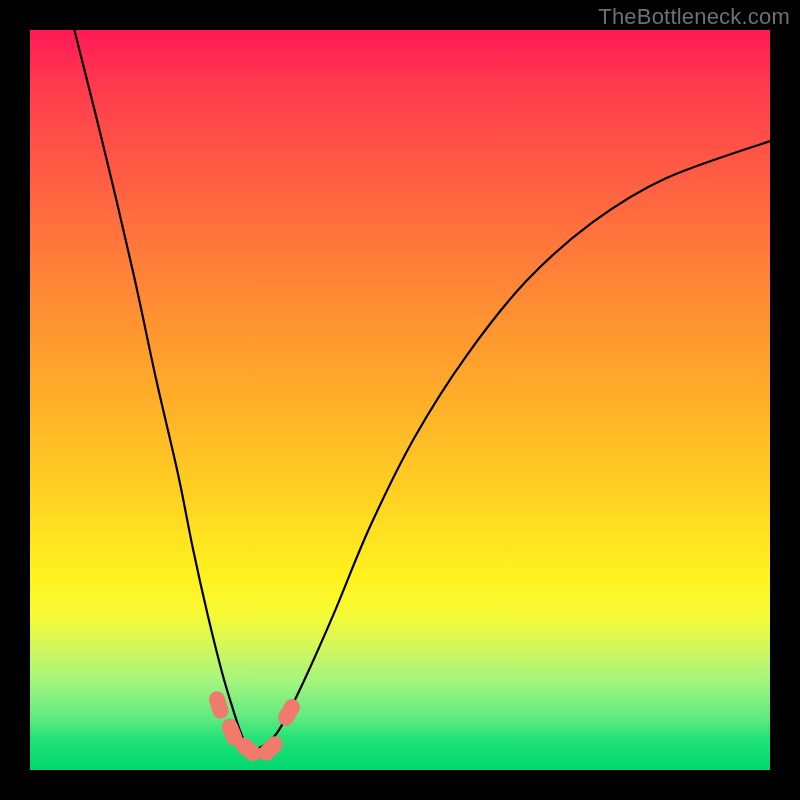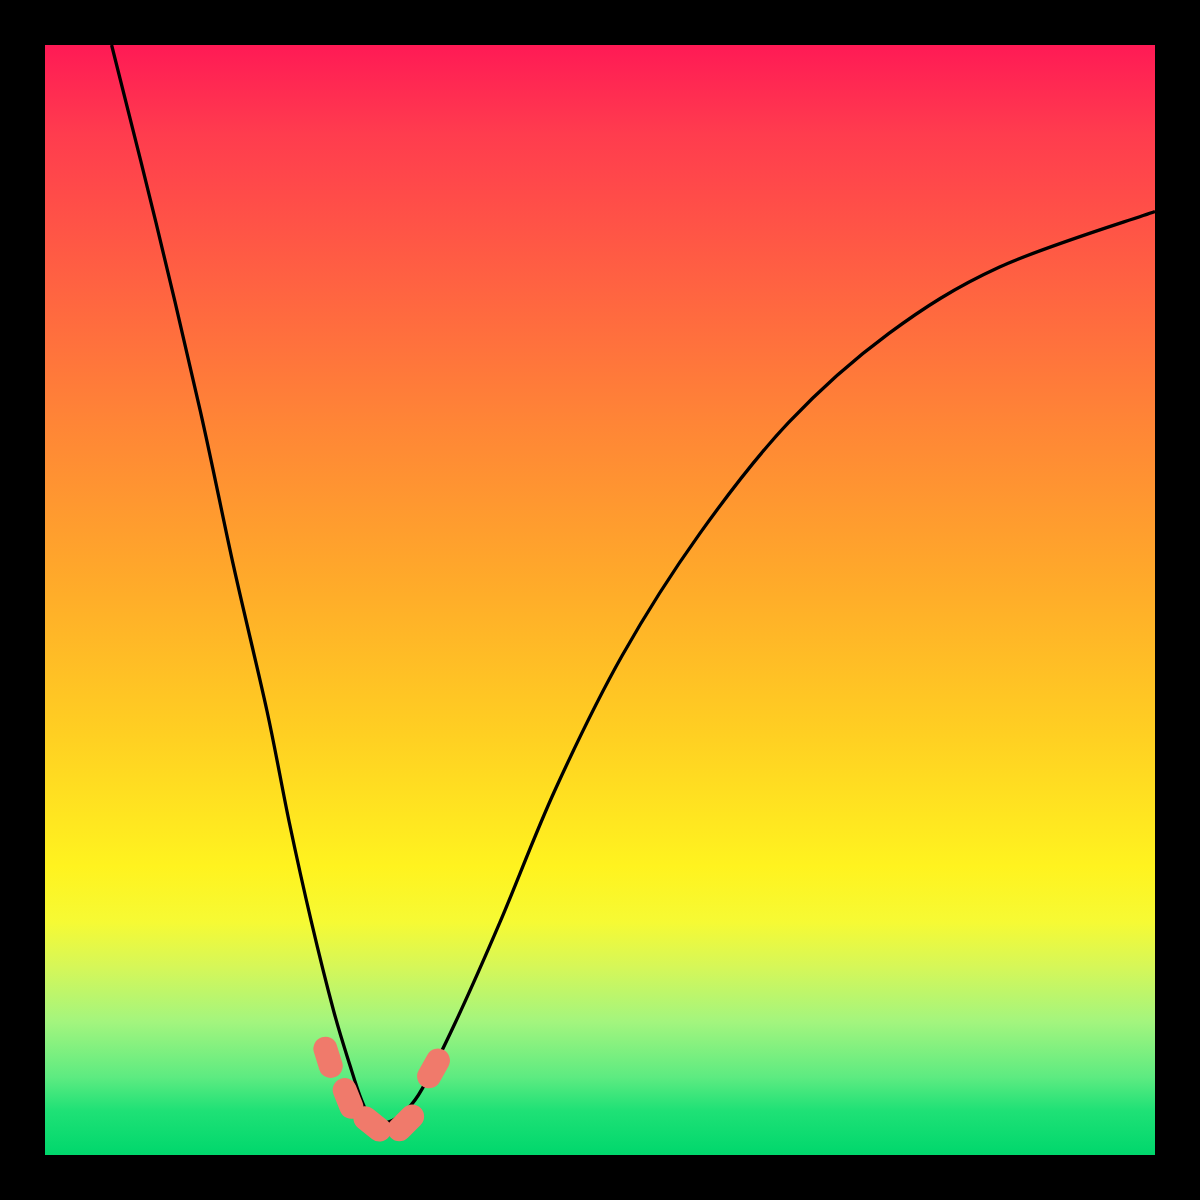--- a/index.html
+++ b/index.html
@@ -57,20 +57,21 @@
     width: 740px;
     height: 740px;
     pointer-events: none;
   }
 </style>
 </head>
 <body>
 
 <div class="frame">
 
+  <div class="watermark">TheBottleneck.com</div>
 
   <div class="plot">
     <svg class="curve" viewBox="0 0 740 740" preserveAspectRatio="none">
       <path id="main-curve" d="M 44.4 0 C 49.33333333333333 19.73333333333333, 64.13333333333333 77.69999999999999, 74 118.39999999999998 C 83.86666666666667 159.09999999999997, 94.96666666666667 205.96666666666667, 103.60000000000001 244.2 C 112.23333333333335 282.43333333333334, 118.4 314.49999999999994, 125.80000000000001 347.79999999999995 C 133.20000000000002 381.09999999999997, 141.83333333333334 415.6333333333333, 148 444 C 154.16666666666666 472.3666666666667, 157.86666666666667 494.56666666666666, 162.8 518 C 167.73333333333335 541.4333333333334, 172.66666666666666 563.6333333333333, 177.6 584.6 C 182.53333333333333 605.5666666666667, 188.08333333333334 627.7666666666667, 192.4 643.8 C 196.71666666666667 659.8333333333333, 200.41666666666669 670.9333333333333, 203.50000000000003 680.8 C 206.58333333333337 690.6666666666666, 208.4333333333333 696.8333333333334, 210.89999999999998 703 C 213.36666666666665 709.1666666666666, 215.21666666666664 715.3333333333333, 218.29999999999998 717.8 C 221.38333333333333 720.2666666666667, 225.7 719.0333333333333, 229.4 717.8 C 233.10000000000002 716.5666666666666, 236.8 714.0999999999999, 240.5 710.4 C 244.2 706.7, 246.05 705.4666666666667, 251.60000000000002 695.6 C 257.15000000000003 685.7333333333333, 265.1666666666667 669.7, 273.8 651.2 C 282.43333333333334 632.7, 292.29999999999995 610.5, 303.4 584.6 C 314.5 558.7, 326.83333333333337 525.4, 340.40000000000003 495.79999999999995 C 353.9666666666667 466.19999999999993, 368.7666666666667 435.3666666666667, 384.8 407 C 400.8333333333333 378.6333333333333, 418.09999999999997 351.5, 436.59999999999997 325.59999999999997 C 455.09999999999997 299.69999999999993, 474.83333333333337 273.79999999999995, 495.8 251.59999999999997 C 516.7666666666667 229.39999999999998, 538.9666666666667 209.66666666666663, 562.4 192.39999999999998 C 585.8333333333333 175.13333333333333, 606.8 161.56666666666666, 636.4 148 C 666 134.43333333333334, 722.7333333333333 117.16666666666667, 740 111" fill="none" stroke="#000000" stroke-width="2.2"></path>
     </svg>
     <svg class="nodules" viewBox="0 0 740 740" preserveAspectRatio="none">
       <g id="marker-group">
           <rect x="-14" y="-8" width="28" height="16" rx="8" ry="8" fill="#f07a6b" transform="translate(188.70000000000002,674.88) rotate(72.64597536373871)"></rect>
           <rect x="-14" y="-8" width="28" height="16" rx="8" ry="8" fill="#f07a6b" transform="translate(202.02,702.26) rotate(68.19859051364824)"></rect>
           <rect x="-14" y="-8" width="28" height="16" rx="8" ry="8" fill="#f07a6b" transform="translate(218.29999999999998,719.28) rotate(38.65980825408996)"></rect>

